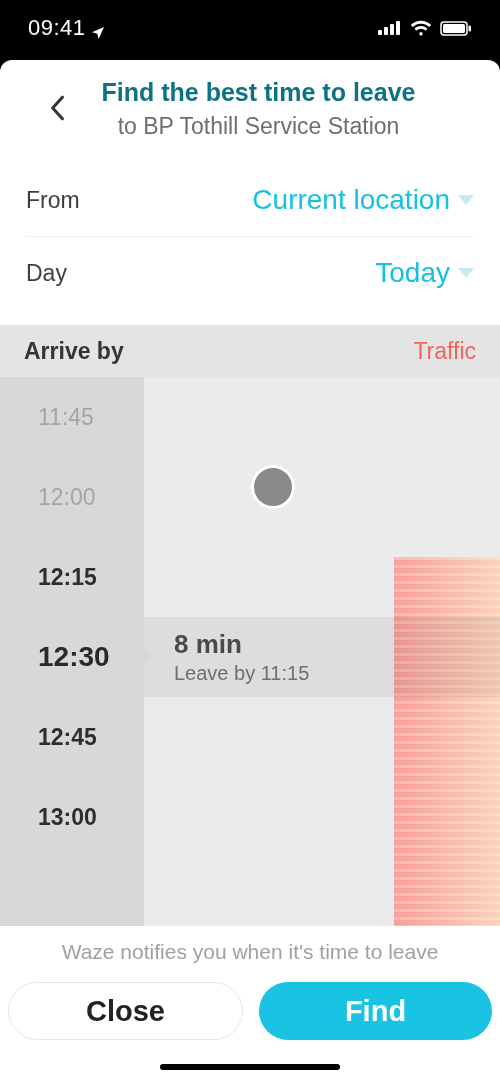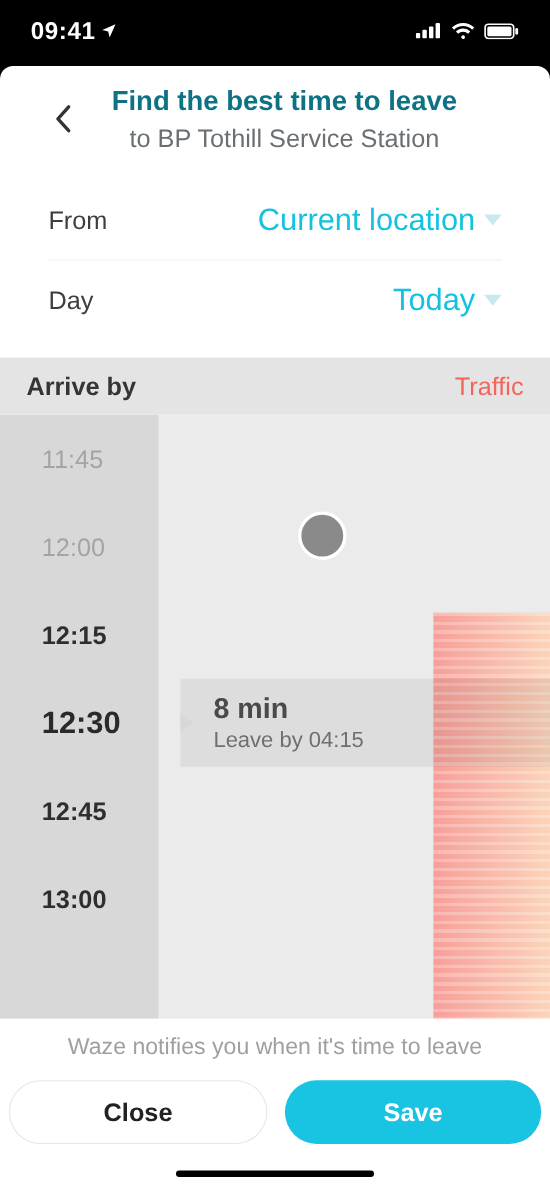--- a/index.html
+++ b/index.html
@@ -1,61 +1,61 @@
 <!DOCTYPE html>
 <html><head>
 <meta charset="utf-8">
 <style>
   * { margin: 0; padding: 0; box-sizing: border-box; font-family: -apple-system, BlinkMacSystemFont, "Segoe UI", Helvetica, Arial, sans-serif; }
   html, body { width: 500px; height: 1080px; background: #000; overflow: hidden; }
   .statusbar { width: 100%; height: 60px; background: #000; color: #fff; display: flex; align-items: center; justify-content: space-between; padding: 0 28px 4px; }
-  .statusbar-left { font-size: 22px; font-weight: 700; letter-spacing: 0.5px; display: flex; align-items: center; gap: 4px; }
+  .statusbar-left { font-size: 22px; font-weight: 400; letter-spacing: 0.5px; display: flex; align-items: flex-end; gap: 4px; }
   .statusbar-right { display: flex; align-items: center; gap: 8px; }
   .statusbar svg { display: block; }
 
   .sheet { background: #fff; border-top-left-radius: 12px; border-top-right-radius: 12px; width: 100%; height: 1020px; position: relative; overflow: hidden; }
 
   .header { position: relative; padding: 18px 24px 0; text-align: center; margin-left: 17px; }
   .back { position: absolute; left: 20px; top: 28px; width: 40px; height: 40px; display:flex; align-items:center; justify-content:center; }
   .title { font-size: 25px; font-weight: 700; color: #0e7285; }
   .subtitle { font-size: 23px; color: #6a6f73; margin-top: 6px; }
 
-  .form { padding: 0 44px; margin-top: 28px; }
+  .form { padding: 0 26px; margin-top: 28px; }
   .row { display: flex; justify-content: space-between; align-items: center; height: 64px; }
   .divider { height: 1px; background: #efefef; margin: 4px 0; }
   .label { font-size: 23px; color: #3c3f41; }
   .value { font-size: 28px; color: #14c2e0; font-weight: 500; display: flex; align-items: center; gap: 8px; }
   .chevd { width: 0; height: 0; border-left: 8px solid transparent; border-right: 8px solid transparent; border-top: 10px solid #c8e9ef; }
 
   .picker-header { margin-top: 20px; background: #e4e4e4; height: 52px; display: flex; align-items: center; justify-content: space-between; padding: 0 24px; }
   .arrive-label { font-size: 23px; font-weight: 700; color: #353535; }
   .traffic-label { font-size: 23px; color: #f3645b; }
 
-  .picker { position: relative; display: flex; height: 560px; background: #ebebeb; overflow: hidden; gap: 20px; }
+  .picker { position: relative; display: flex; height: 560px; background: #ebebeb; overflow: hidden; }
   .time-col { width: 144px; background: #d8d8d8; display: flex; flex-direction: column; }
   .slot { height: 80px; display: flex; align-items: center; padding-left: 38px; font-size: 23px; font-weight: 600; color: #2e2e2e; }
   .slot.dim { color: #9c9c9c; font-weight: 500; opacity: 0.85; }
   .slot.sel { font-size: 28px; font-weight: 700; color: #2a2a2a; }
 
   .chart-col { flex: 1; position: relative; }
   .sel-band { position: absolute; left: 0; right: 0; top: 240px; height: 80px; background: rgba(0,0,0,0.06); display: flex; flex-direction: column; justify-content: center; padding-left: 30px; }
   .sel-pointer { position: absolute; top: 272px; left: 0; width: 0; height: 0; border-top: 8px solid transparent; border-bottom: 8px solid transparent; border-left: 12px solid #d8d8d8; }
   .duration { font-size: 26px; font-weight: 700; color: #4a4a4a; }
   .leaveby { font-size: 20px; color: #6f6f6f; margin-top: 2px; }
   .dot { position: absolute; top: 88px; left: 107px; width: 44px; height: 44px; background: #8a8a8a; border: 3px solid #fff; border-radius: 50%; }
   .traffic-bars { position: absolute; top: 180px; right: 0; width: 106px; bottom: 0; background: linear-gradient(90deg, #f79f9a 0%, #fbd4ba 100%); }
   .traffic-bars::before { content:""; position:absolute; inset:0; background: repeating-linear-gradient(180deg, rgba(255,255,255,0.25) 0 3px, transparent 3px 8px); }
   .traffic-fade { position:absolute; right:0; top: 155px; width:106px; height:28px; background: linear-gradient(180deg, #ebebeb, rgba(235,235,235,0)); }
 
   .bottom-fade { position:absolute; left:0; right:0; top: 888px; height: 30px; background: linear-gradient(180deg, rgba(255,255,255,0), #fff); pointer-events:none; }
 
   .footer { position: absolute; left:0; right:0; bottom:0; background:#fff; padding: 14px 8px 40px; }
   .notice { text-align:center; font-size: 21px; color:#a0a0a0; margin-bottom: 18px; }
   .buttons { display:flex; gap: 16px; }
-  .btn { flex:1; height: 58px; border-radius: 30px; display:flex; align-items:center; justify-content:center; font-size:23px; font-weight:600; }
+  .btn { flex:1; height: 58px; border-radius: 30px; display:flex; align-items:center; justify-content:center; font-size:29px; font-weight:600; }
   .btn-close { background:#fff; border:1px solid #e6e6e6; color:#222; }
   .btn-save { background:#19c3e2; color:#fff; border:none; }
 
   .home-ind { position:absolute; bottom: 10px; left:50%; transform:translateX(-50%); width: 180px; height:6px; border-radius:3px; background:#000; }
 </style>
 </head>
 <body>
 
 <div class="statusbar">
   <div class="statusbar-left">
@@ -123,34 +123,34 @@
       <div class="slot">12:15</div>
       <div class="slot sel">12:30</div>
       <div class="slot">12:45</div>
       <div class="slot">13:00</div>
     </div>
     <div class="chart-col">
       <div class="traffic-bars"></div>
       <div class="traffic-fade"></div>
       <div class="sel-band">
         <div class="duration">8 min</div>
-        <div class="leaveby">Leave by 04:15</div>
+        <div class="leaveby">Leave by 11:15</div>
       </div>
       <div class="sel-pointer"></div>
       <div class="dot"></div>
     </div>
   </div>
 
   <div class="bottom-fade"></div>
 
   <div class="footer">
     <div class="notice">Waze notifies you when it's time to leave</div>
     <div class="buttons">
       <div class="btn btn-close">
           <span>Close</span>
         </div>
       <div class="btn btn-save">
-          <span>Save</span>
+          <span>Find</span>
         </div>
     </div>
     <div class="home-ind"></div>
   </div>
 </div>
 
 </body></html>

